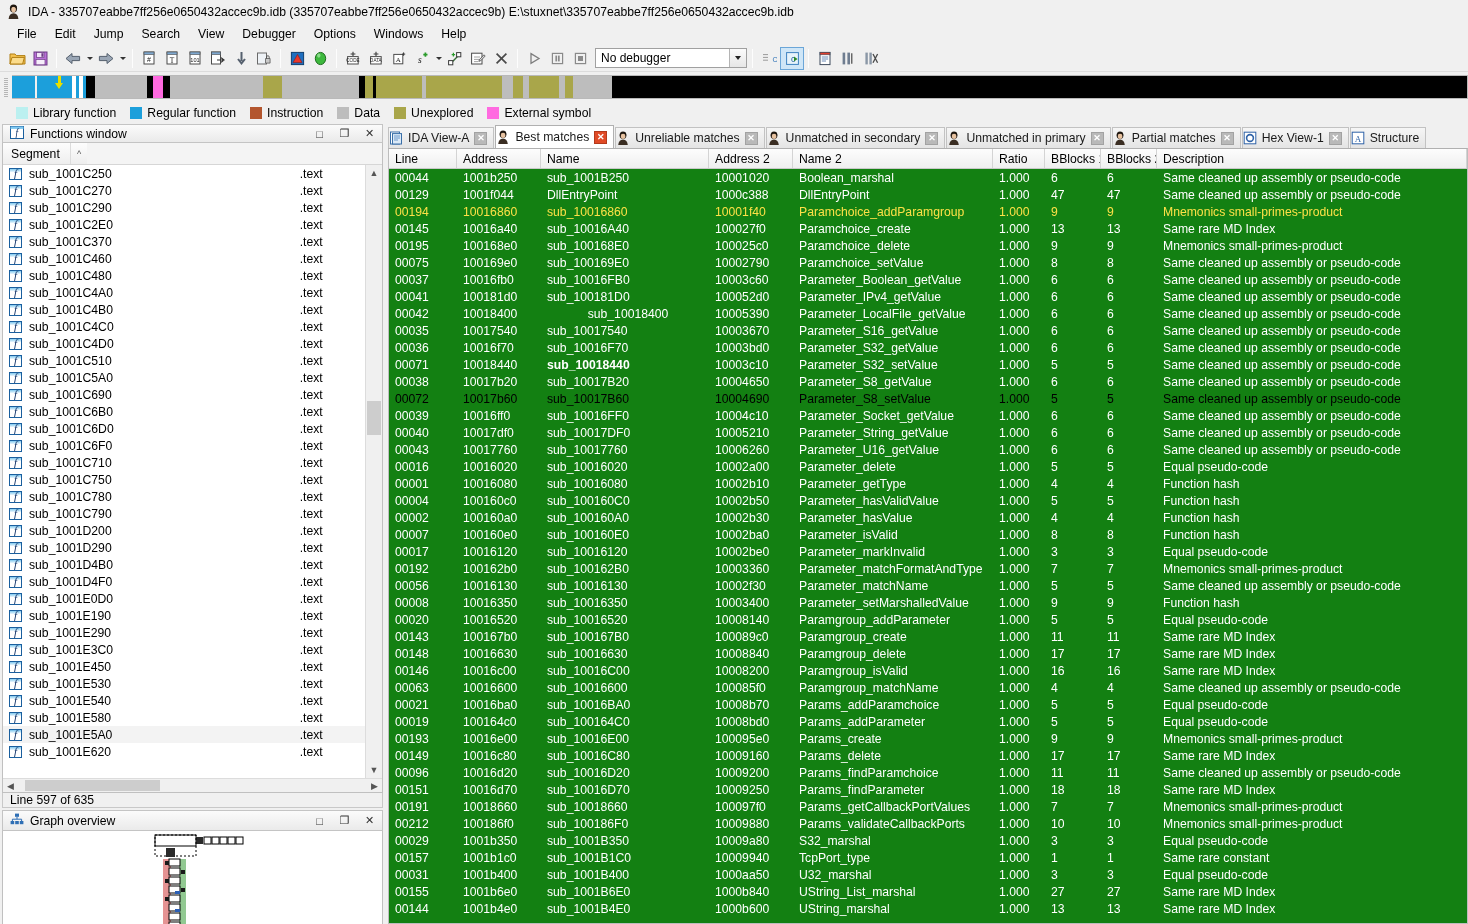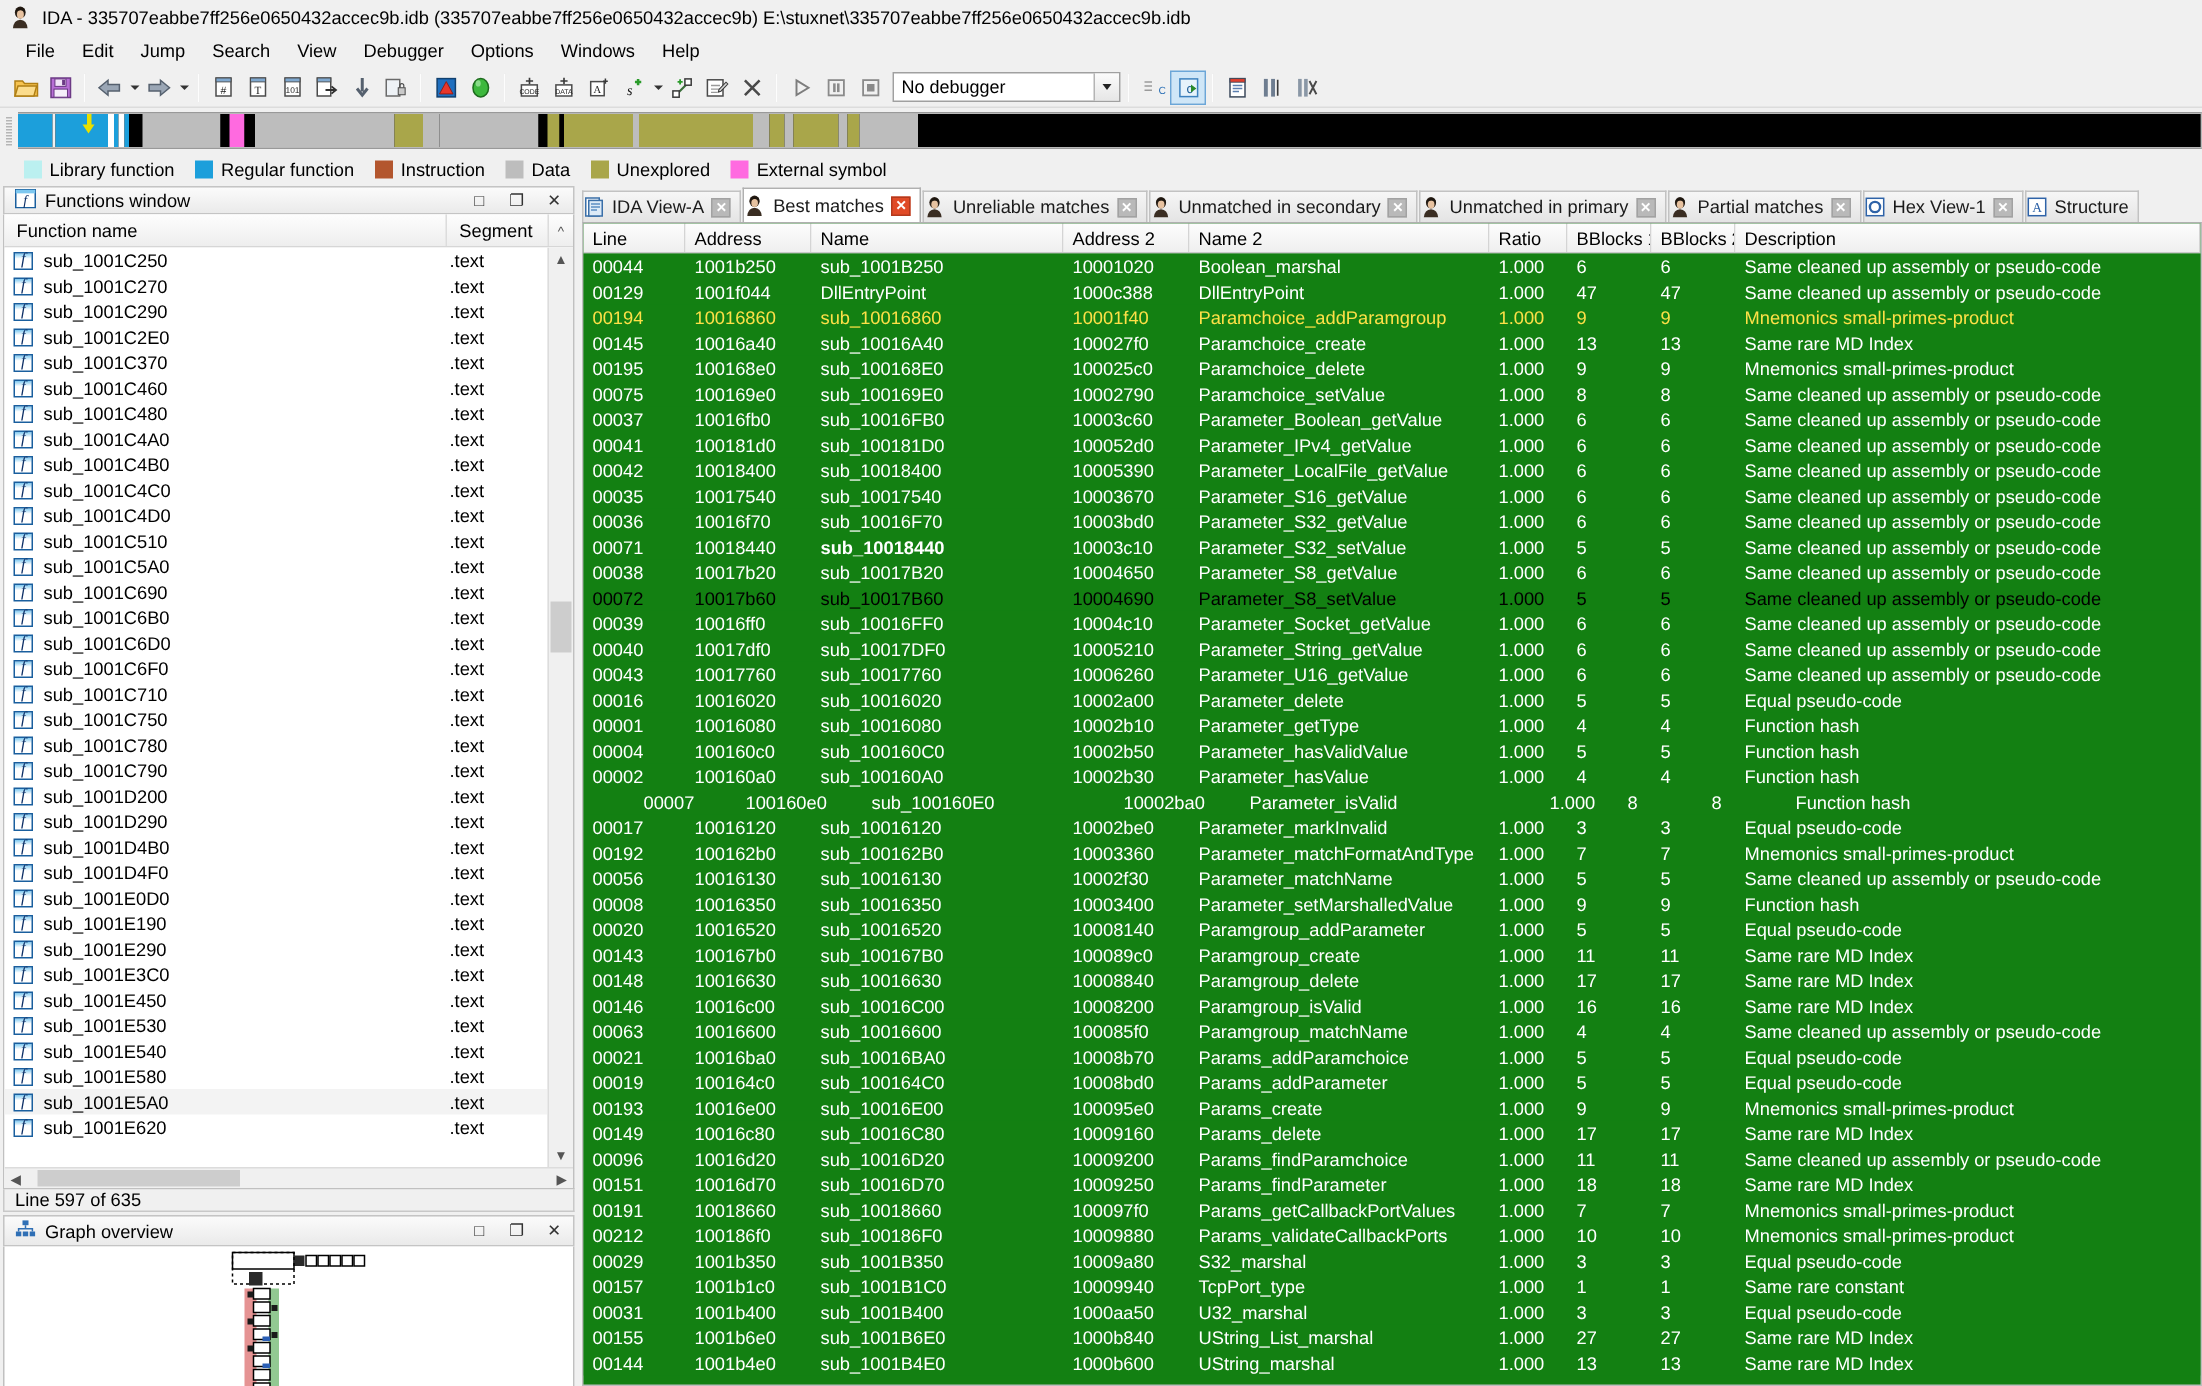--- a/index.html
+++ b/index.html
@@ -554,21 +554,20 @@
           </svg>
         </span>
         <span class="ptitle-text">Functions window</span>
         <span class="pt-btn">□</span>
         <span class="pt-btn">❐</span>
         <span class="pt-btn">✕</span>
       </div>
 
       <div class="fn-window">
         <div class="fn-header">
-          <div class="fn-hcell c1">Function name</div>
           <div class="fn-hcell c2">Segment</div>
           <div class="fn-hsort">^</div>
         </div>
         <div class="fn-body">
           <div class="fn-rows" id="fn-rows">
               <div class="fn-row">
                 <span class="fico"></span>
                 <span class="fn-name">sub_1001C250</span>
                 <span class="fn-seg">.text</span>
               </div>
@@ -990,21 +989,21 @@
               <div class="mv-cell" style="width: 84px;">100052d0</div>
               <div class="mv-cell" style="width: 200px;">Parameter_IPv4_getValue</div>
               <div class="mv-cell" style="width: 52px;">1.000</div>
               <div class="mv-cell" style="width: 56px;">6</div>
               <div class="mv-cell" style="width: 56px;">6</div>
               <div class="mv-cell" style="width: 300px; flex: 1 1 0%;">Same cleaned up assembly or pseudo-code</div>
             </div>
             <div class="mv-row" style="background: rgb(19, 128, 18); color: rgb(255, 255, 255);">
               <div class="mv-cell" style="width: 68px;">00042</div>
               <div class="mv-cell" style="width: 84px;">10018400</div>
-              <div class="mv-cell" style="width: 168px;">sub_10018400</div>
+              <div class="mv-cell" style="width: 168px; text-align: center;">sub_10018400</div>
               <div class="mv-cell" style="width: 84px;">10005390</div>
               <div class="mv-cell" style="width: 200px;">Parameter_LocalFile_getValue</div>
               <div class="mv-cell" style="width: 52px;">1.000</div>
               <div class="mv-cell" style="width: 56px;">6</div>
               <div class="mv-cell" style="width: 56px;">6</div>
               <div class="mv-cell" style="width: 300px; flex: 1 1 0%;">Same cleaned up assembly or pseudo-code</div>
             </div>
             <div class="mv-row" style="background: rgb(19, 128, 18); color: rgb(255, 255, 255);">
               <div class="mv-cell" style="width: 68px;">00035</div>
               <div class="mv-cell" style="width: 84px;">10017540</div>
@@ -1130,21 +1129,21 @@
               <div class="mv-cell" style="width: 68px;">00002</div>
               <div class="mv-cell" style="width: 84px;">100160a0</div>
               <div class="mv-cell" style="width: 168px;">sub_100160A0</div>
               <div class="mv-cell" style="width: 84px;">10002b30</div>
               <div class="mv-cell" style="width: 200px;">Parameter_hasValue</div>
               <div class="mv-cell" style="width: 52px;">1.000</div>
               <div class="mv-cell" style="width: 56px;">4</div>
               <div class="mv-cell" style="width: 56px;">4</div>
               <div class="mv-cell" style="width: 300px; flex: 1 1 0%;">Function hash</div>
             </div>
-            <div class="mv-row" style="background: rgb(19, 128, 18); color: rgb(255, 255, 255); padding-left: 34px;">
+            <div class="mv-row" style="background: rgb(19, 128, 18); color: rgb(255, 255, 255);">
               <div class="mv-cell" style="width: 68px;">00007</div>
               <div class="mv-cell" style="width: 84px;">100160e0</div>
               <div class="mv-cell" style="width: 168px;">sub_100160E0</div>
               <div class="mv-cell" style="width: 84px;">10002ba0</div>
               <div class="mv-cell" style="width: 200px;">Parameter_isValid</div>
               <div class="mv-cell" style="width: 52px;">1.000</div>
               <div class="mv-cell" style="width: 56px;">8</div>
               <div class="mv-cell" style="width: 56px;">8</div>
               <div class="mv-cell" style="width: 300px; flex: 1 1 0%;">Function hash</div>
             </div>

